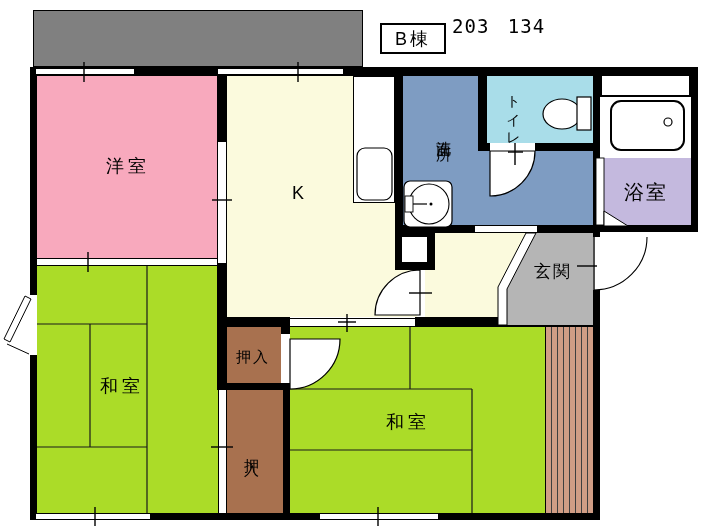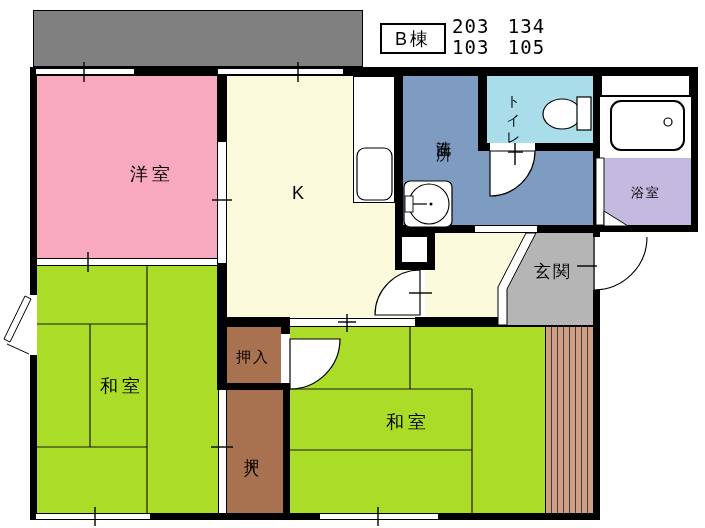--- a/index.html
+++ b/index.html
@@ -143,27 +143,26 @@
       <line x1="577" y1="266" x2="597" y2="266"></line>
     </g>
   </svg>
 
 
   <div class="bbox">
     <span>B棟</span>
   </div>
   <div class="units">
     <div>203 134</div>
-    <div>103 105</div>
   </div>
 
-  <div class="lbl" style="left:128px;top:174px;margin-left:24px;">洋室</div>
+  <div class="lbl" style="left:128px;top:166px;">洋室</div>
   <div class="lbl" style="left:298px;top:193px;letter-spacing:0;">K</div>
   <div class="lblv" style="left:444px;top:133px;">洗面所</div>
   <div class="lblv" style="left:514px;top:113px;font-size:14px;">トイレ</div>
-  <div class="lbl small" style="left:646px;top:192px;font-size:13px;">浴室</div>
+  <div class="lbl small" style="left:646px;top:192px;font-size:20px;">浴室</div>
   <div class="lbl small" style="left:553px;top:271px;font-size:17px;">玄関</div>
   <div class="lbl small" style="left:253px;top:356px;">押入</div>
   <div class="lblv" style="left:252px;top:449px;">押入</div>
   <div class="lbl" style="left:122px;top:386px;">和室</div>
   <div class="lbl" style="left:408px;top:422px;">和室</div>
 
 </div>
 
 </body></html>

